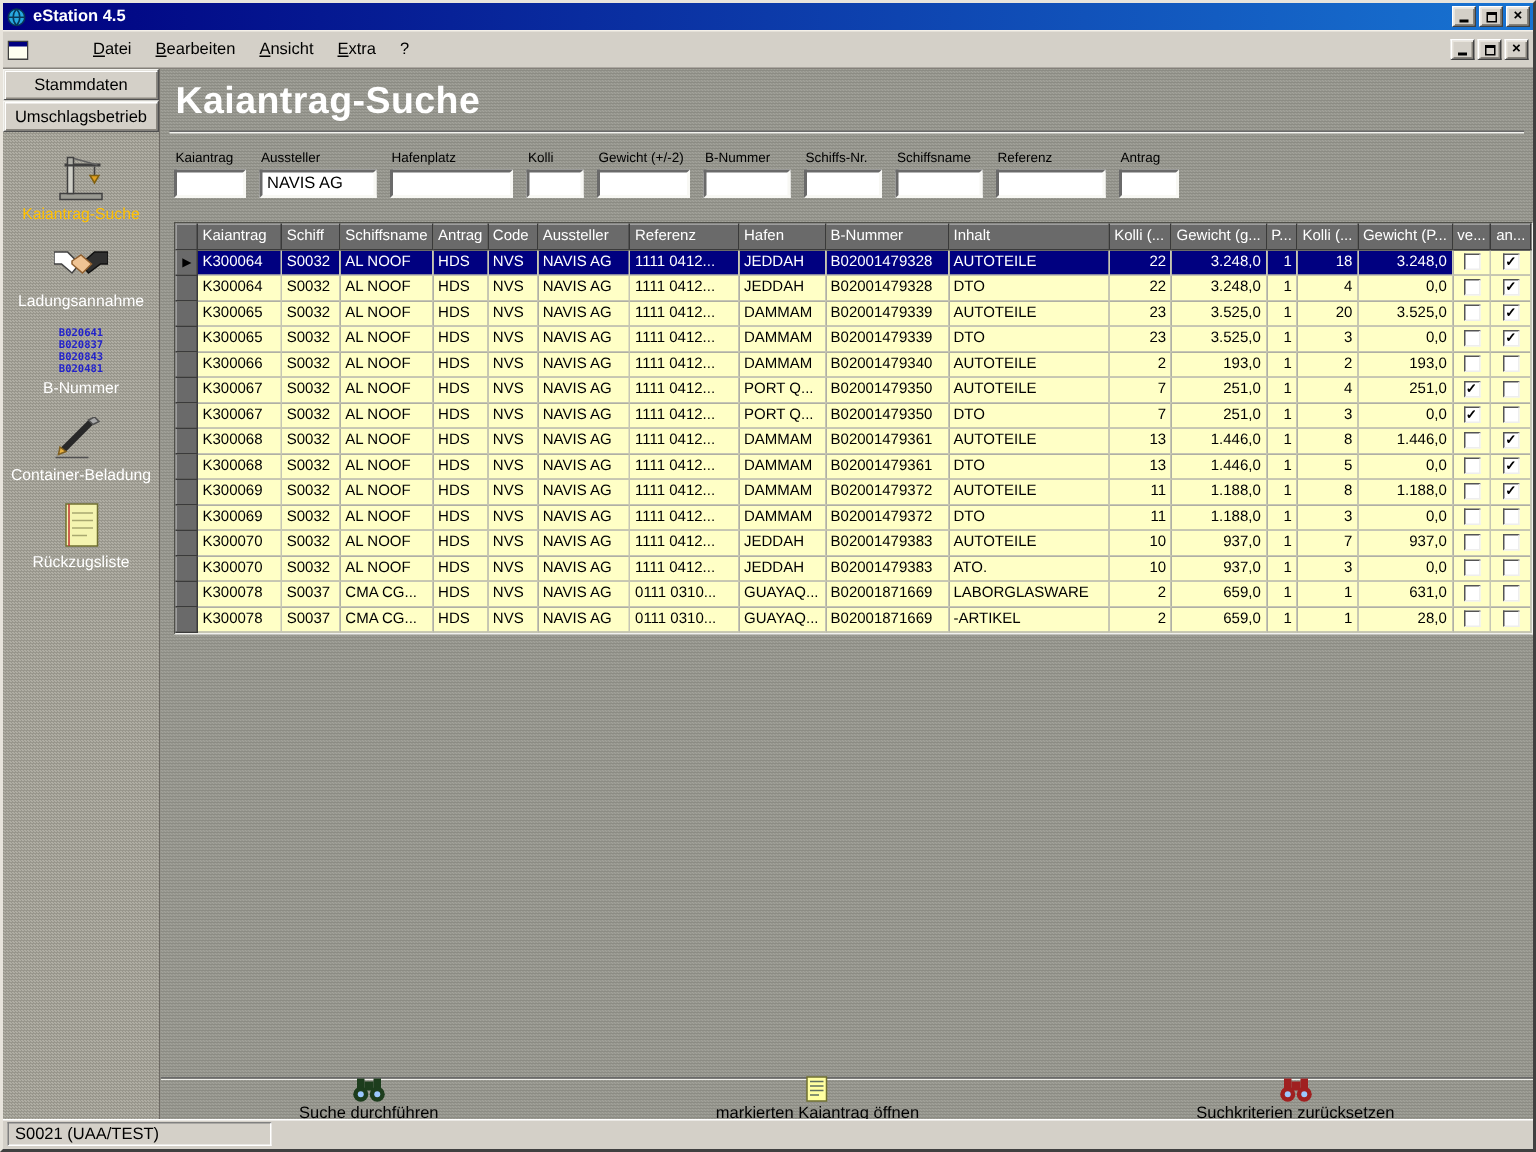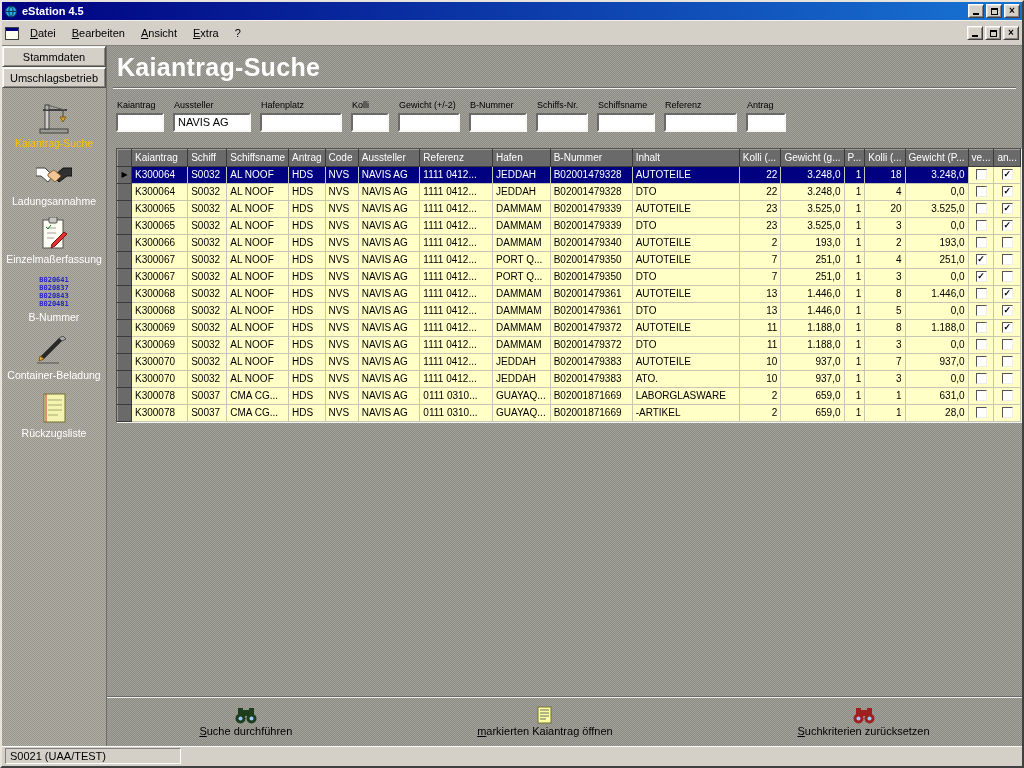--- a/index.html
+++ b/index.html
@@ -22,21 +22,21 @@
   .winbtn { width:16px; height:14px; background:#d4d0c8; margin-left:2px;
     border:1px solid; border-color:#fff #404040 #404040 #fff;
     box-shadow:inset 1px 1px 0 #e8e4dc, inset -1px -1px 0 #87837b;
     display:inline-flex; align-items:center; justify-content:center;
     font-size:10px; font-weight:bold; line-height:1; color:#000; }
   .gl-min { width:6px; border-bottom:2px solid #000; margin-top:6px; display:inline-block; }
   .gl-max { width:7px; height:7px; border:1px solid #000; border-top-width:2px; display:inline-block; }
 
   
   .menubar { flex:0 0 26px; background:#d4d0c8; display:flex; align-items:center;
-    padding:0 3px; box-shadow:inset 0 1px 0 #f4f0e8, inset 0 -1px 0 #84807a; }
+    padding:0 3px; box-shadow:inset 0 1px 0 #f4f0e8, inset 0 -1px 0 #84807a;gap:32px; }
   .child-icon { width:15px; height:13px; display:inline-flex; margin-right:2px; }
   .menu-items { flex:1; }
   .menu-item { display:inline-block; padding:4px 8px; font-size:11px; cursor:default; }
   .menu-item::first-letter { text-decoration:underline; }
 
   
   .app { flex:1; display:flex; min-height:0; }
 
   .sidebar { flex:0 0 104px; display:flex; flex-direction:column;
     background-color:#a5a39b;
@@ -87,21 +87,21 @@
   td.num { text-align:right; }
   tr.selected td { background:#000080; color:#fff; }
   tr.selected td.sel-col { background:#6a6a6a; color:#000; }
   tr.selected td.cb-col { background:#ffffc6; }
   td.cb-col { text-align:center; }
   .cb { display:inline-block; width:11px; height:11px; background:#fff; vertical-align:middle;
     border:1px solid; border-color:#555 #eee #eee #555;
     font-size:9px; line-height:9px; text-align:center; font-weight:bold; color:#000; }
 
   
-  .toolbar { position:absolute; left:0; right:0; bottom:0; height:50px;
+  .toolbar { position:absolute; left:0; right:0; bottom:0; height:28px;
     display:flex; align-items:center; justify-content:space-around;
     border-top:1px solid #6a6a6a; box-shadow:inset 0 1px 0 #f0f0ec; }
   .tool { display:flex; flex-direction:column; align-items:center; gap:1px; cursor:default; }
   .tool-icon { height:18px; display:flex; align-items:center; }
   .tool-label { display:block; font-size:11px; }
   .tool-label::first-letter { text-decoration:underline; }
 
   
   .statusbar { flex:0 0 20px; background:#d4d0c8; display:flex; align-items:center;
     padding:1px 3px; gap:3px; box-shadow:inset 0 1px 0 #fff; }
@@ -176,32 +176,20 @@
           </div>
           <div class="nav-item">
             <div class="nav-icon">
               <svg width="36" height="28" viewBox="0 0 36 28">
                 <path d="M0 6h9l8 8-5 6-7-6H0z" fill="#ffffff" stroke="#404040"></path>
                 <path d="M36 6h-9l-9 8 5 6 8-6h5z" fill="#303030" stroke="#101010"></path>
                 <path d="M12 12l6-4 7 6-6 6-7-6z" fill="#f0c494" stroke="#906030"></path>
               </svg>
             </div>
             <div class="nav-label">Ladungsannahme</div>
-          </div>
-          <div class="nav-item">
-            <div class="nav-icon">
-              <svg width="28" height="34" viewBox="0 0 28 34">
-                <rect x="3" y="3" width="20" height="28" fill="#fffff4" stroke="#505050"></rect>
-                <rect x="9" y="0" width="8" height="6" rx="1" fill="#c8c8c0" stroke="#505050"></rect>
-                <path d="M7 11h9M7 16h9M7 21h7" stroke="#a0a0a0"></path>
-                <path d="M6 10l2 2 3-4" stroke="#108010" fill="none"></path>
-                <path d="M27 17L15 29l-4 2 1-4L24 15z" fill="#e03030" stroke="#801010"></path>
-              </svg>
-            </div>
-            <div class="nav-label">Einzelmaßerfassung</div>
           </div>
           <div class="nav-item">
             <div class="nav-icon">
               <div class="bnum-line">B020641</div>
               <div class="bnum-line">B020837</div>
               <div class="bnum-line">B020843</div>
               <div class="bnum-line">B020481</div>
             </div>
             <div class="nav-label">B-Nummer</div>
           </div>

